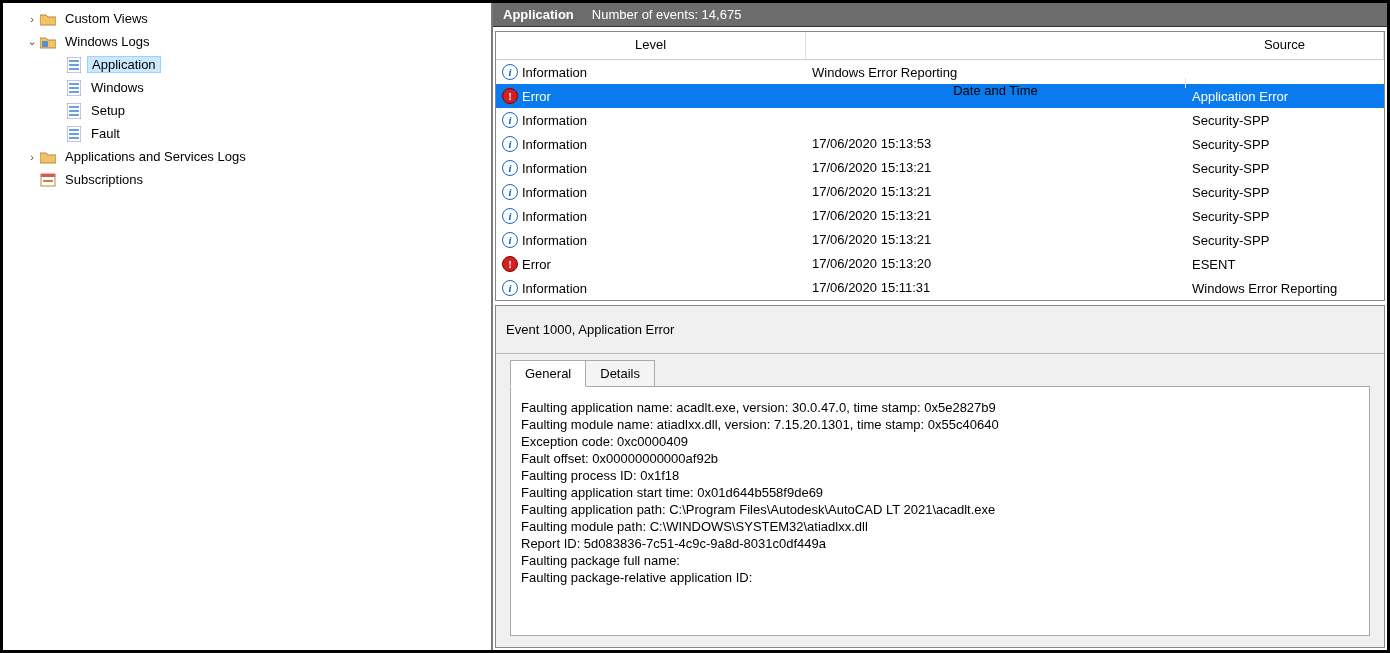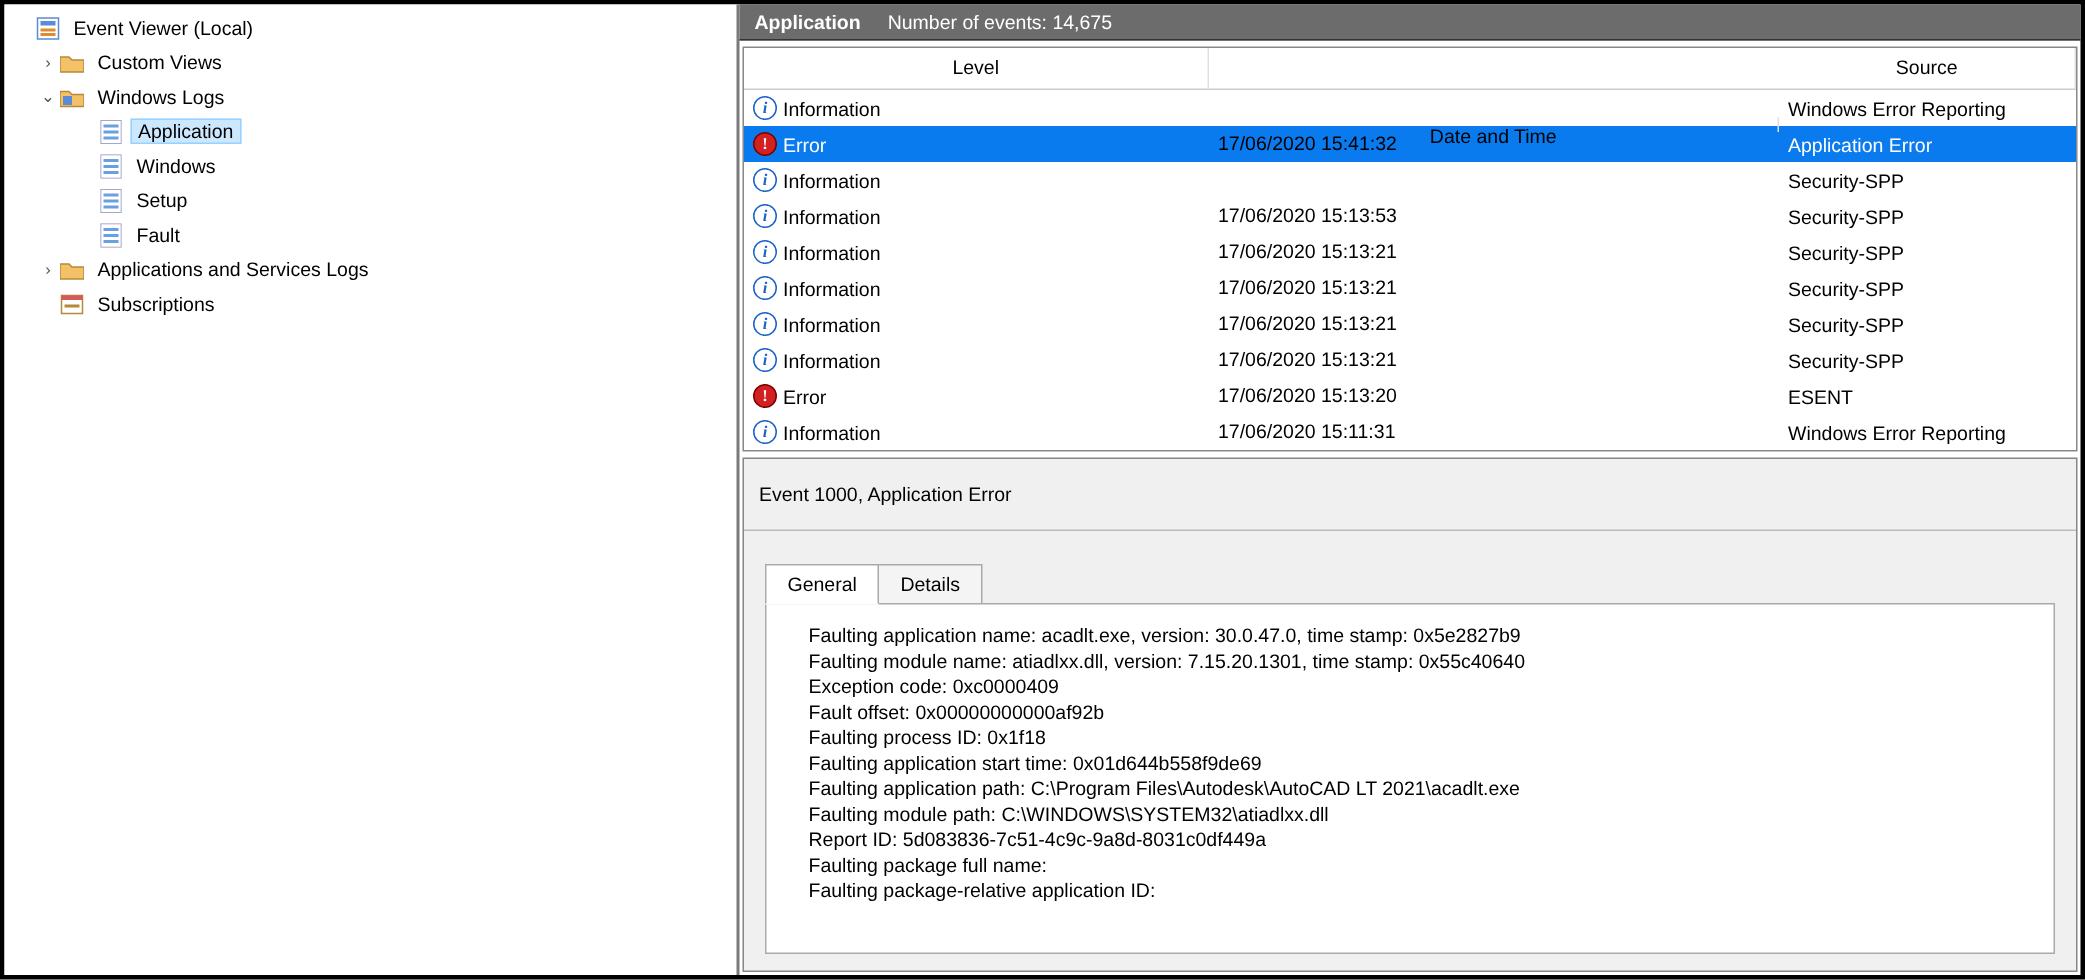--- a/index.html
+++ b/index.html
@@ -133,61 +133,48 @@
   display: flex;
   padding: 6px 14px 0 14px;
 }
 .tab {
   padding: 5px 14px;
   border: 1px solid #aaa;
   background: #f4f4f4;
   margin-right: -1px;
   position: relative;
   cursor: default;
-  margin-top: 16px;
 }
 .tab.active {
   background: #fff;
   border-bottom: 1px solid #fff;
   z-index: 2;
 }
 .tab-body {
   margin: 0 14px 10px 14px;
   border: 1px solid #aaa;
   background: #fff;
   flex: 1;
-  padding: 12px 28px;
+  padding: 12px 10px;
   position: relative;
   top: -1px;
   overflow: auto;
   white-space: pre;
   font-size: 13px;
   line-height: 17px;
 }
 
 svg { display:block; }
 </style>
 </head>
 <body>
 
 <div class="outer">
 
   <div class="tree-panel">
-    <div class="tree-item">
-      <span class="expander"></span>
-      <span class="ticon">
-        <svg width="16" height="16">
-            <rect x="1" y="1" width="14" height="14" fill="#fff" stroke="#5a8bd6"></rect>
-            <rect x="3" y="3" width="10" height="3" fill="#5a8bd6"></rect>
-            <rect x="3" y="8" width="10" height="2" fill="#e08a2f"></rect>
-            <rect x="3" y="11" width="10" height="2" fill="#e08a2f"></rect>
-          </svg>
-      </span>
-      <span class="label-box">Event Viewer (Local)</span>
-    </div>
 
     <div class="tree-item indent-1">
       <span class="expander">›</span>
       <span class="ticon">
         <svg width="16" height="14">
             <path d="M0 3h6l2 2h8v8H0z" fill="#f3c268" stroke="#b8893a"></path>
           </svg>
       </span>
       <span class="label-box">Custom Views</span>
     </div>
@@ -290,21 +277,20 @@
         <div class="col-level">Level</div>
         <div class="col-date">Date and Time</div>
         <div class="col-src">Source</div>
       </div>
       <div id="event-rows">
           <div class="el-row">
             <div class="cell col-level">
               <span class="lvl-icon lvl-info">i</span>
               <span>Information</span>
             </div>
-            <div class="cell col-date">17/06/2020 15:41:32</div>
             <div class="cell col-src">Windows Error Reporting</div>
           </div>
           <div class="el-row selected">
             <div class="cell col-level">
               <span class="lvl-icon lvl-error">!</span>
               <span>Error</span>
             </div>
             <div class="cell col-date">17/06/2020 15:41:22</div>
             <div class="cell col-src">Application Error</div>
           </div>

